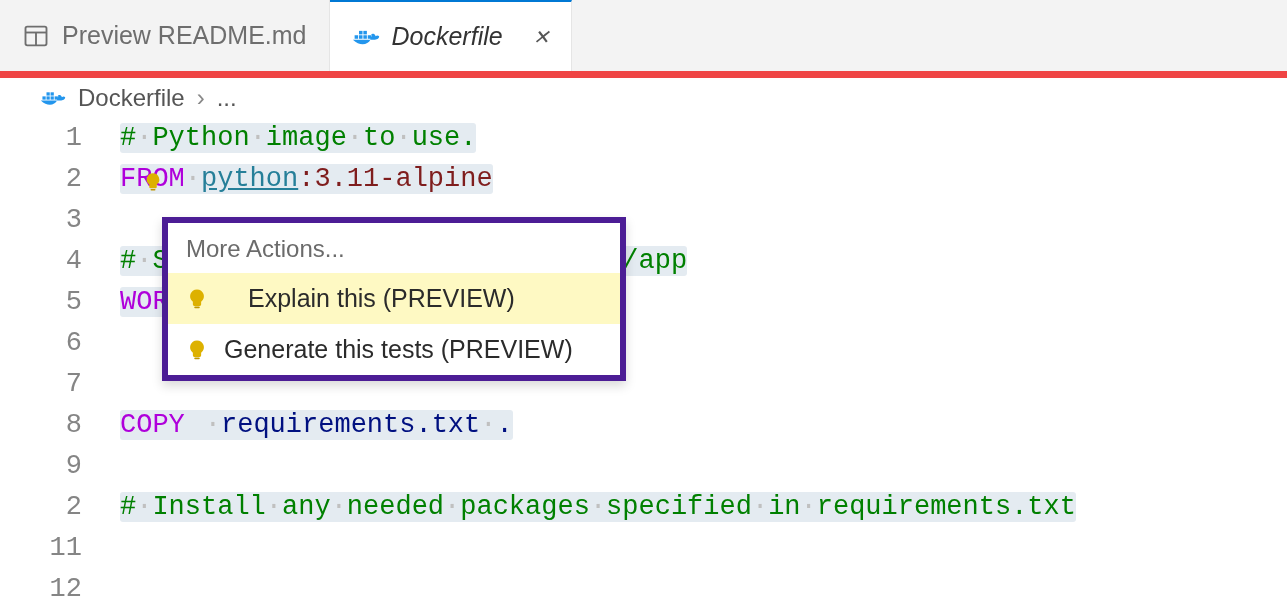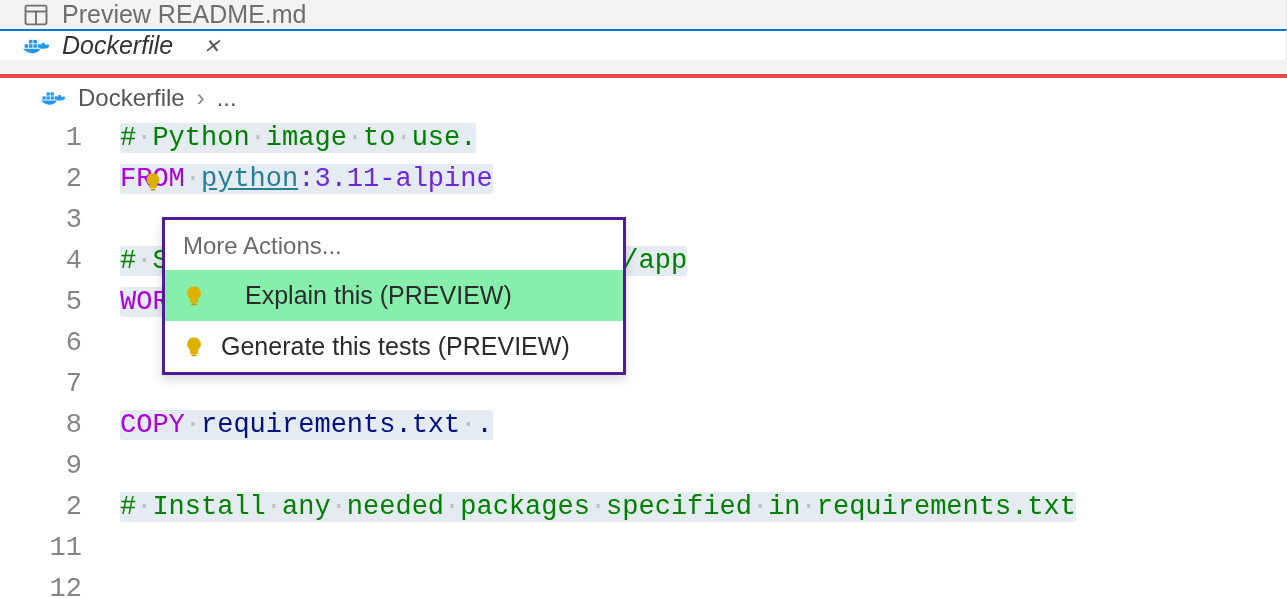--- a/index.html
+++ b/index.html
@@ -8,22 +8,21 @@
       background: #ffffff;
       width: 1287px;
       height: 598px;
       overflow: hidden;
       position: relative;
     }
     .tab-bar {
       display: flex;
       height: 78px;
       background: #f3f3f3;
-      border-bottom: 4px solid #ef4444;
-      flex-direction: column;
+      border-bottom: 7px solid #ef4444;
     }
     .tab {
       display: flex;
       align-items: center;
       padding: 0 22px;
       gap: 12px;
       font-size: 25px;
       color: #6e6e6e;
       border-right: 1px solid #e5e5e5;
       cursor: pointer;
@@ -80,58 +79,58 @@
       white-space: pre;
       position: relative;
     }
     .sel {
       background: #e4ebf1;
       border-radius: 3px;
     }
     .c-comment { color: #008000; }
     .c-keyword { color: #af00db; margin-top: 45px; }
     .c-image   { color: #267f99; text-decoration: underline; text-decoration-color: #267f99; }
-    .c-tag     { color: #6d28d9; }
-    .c-text    { color: #001080; }
+    .c-tag     { color: #7f1d1d; }
+    .c-text    { color: #001080; margin-left: 20px; }
     .c-arg     { color: #001080; }
     .ws { color: #c0c0c0; }
     .lightbulb-marker {
       position: absolute;
       left: 143px;
       top: 172px;
       z-index: 5;
     }
     .context-menu {
       position: absolute;
       left: 162px;
       top: 217px;
       width: 464px;
       background: #ffffff;
-      border: 3px solid #4c1d95;
+      border: 6px solid #4c1d95;
       box-shadow: 0 5px 10px rgba(0,0,0,0.15);
       z-index: 10;
     }
     .menu-header {
       padding: 12px 18px 10px 18px;
       color: #6b6b6b;
       font-size: 24px;
       font-family: "Segoe UI", sans-serif;
     }
     .menu-item {
       display: flex;
       align-items: center;
       gap: 16px;
       padding: 11px 18px;
       font-size: 25px;
       font-family: "Segoe UI", sans-serif;
       color: #2b2b2b;
       cursor: pointer;
     }
     .menu-item.highlight {
-      background: #86efac;
+      background: #fef9c3;
       gap: 40px;
     }
     .bulb-icon {
       display: inline-flex;
       align-items: center;
     }
   </style>
 </head>
 <body>
 

